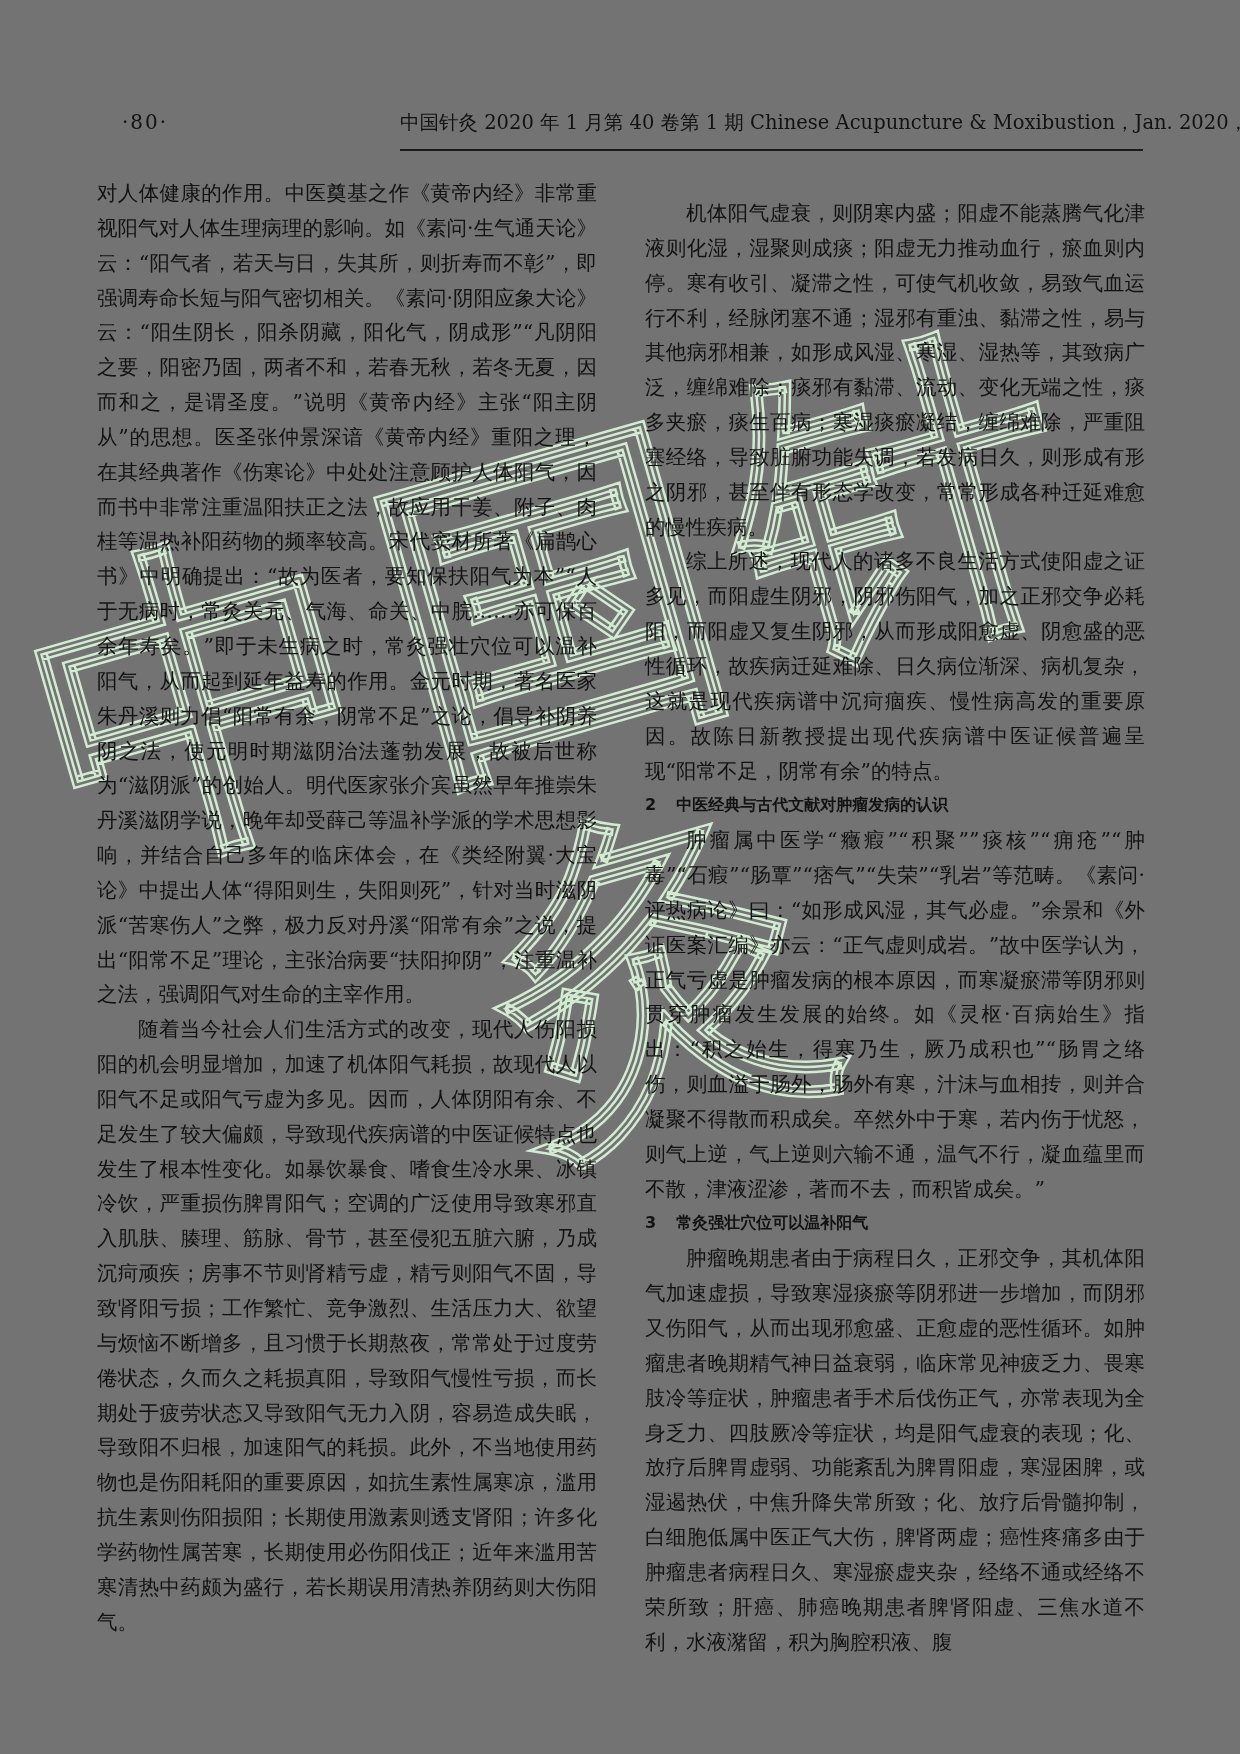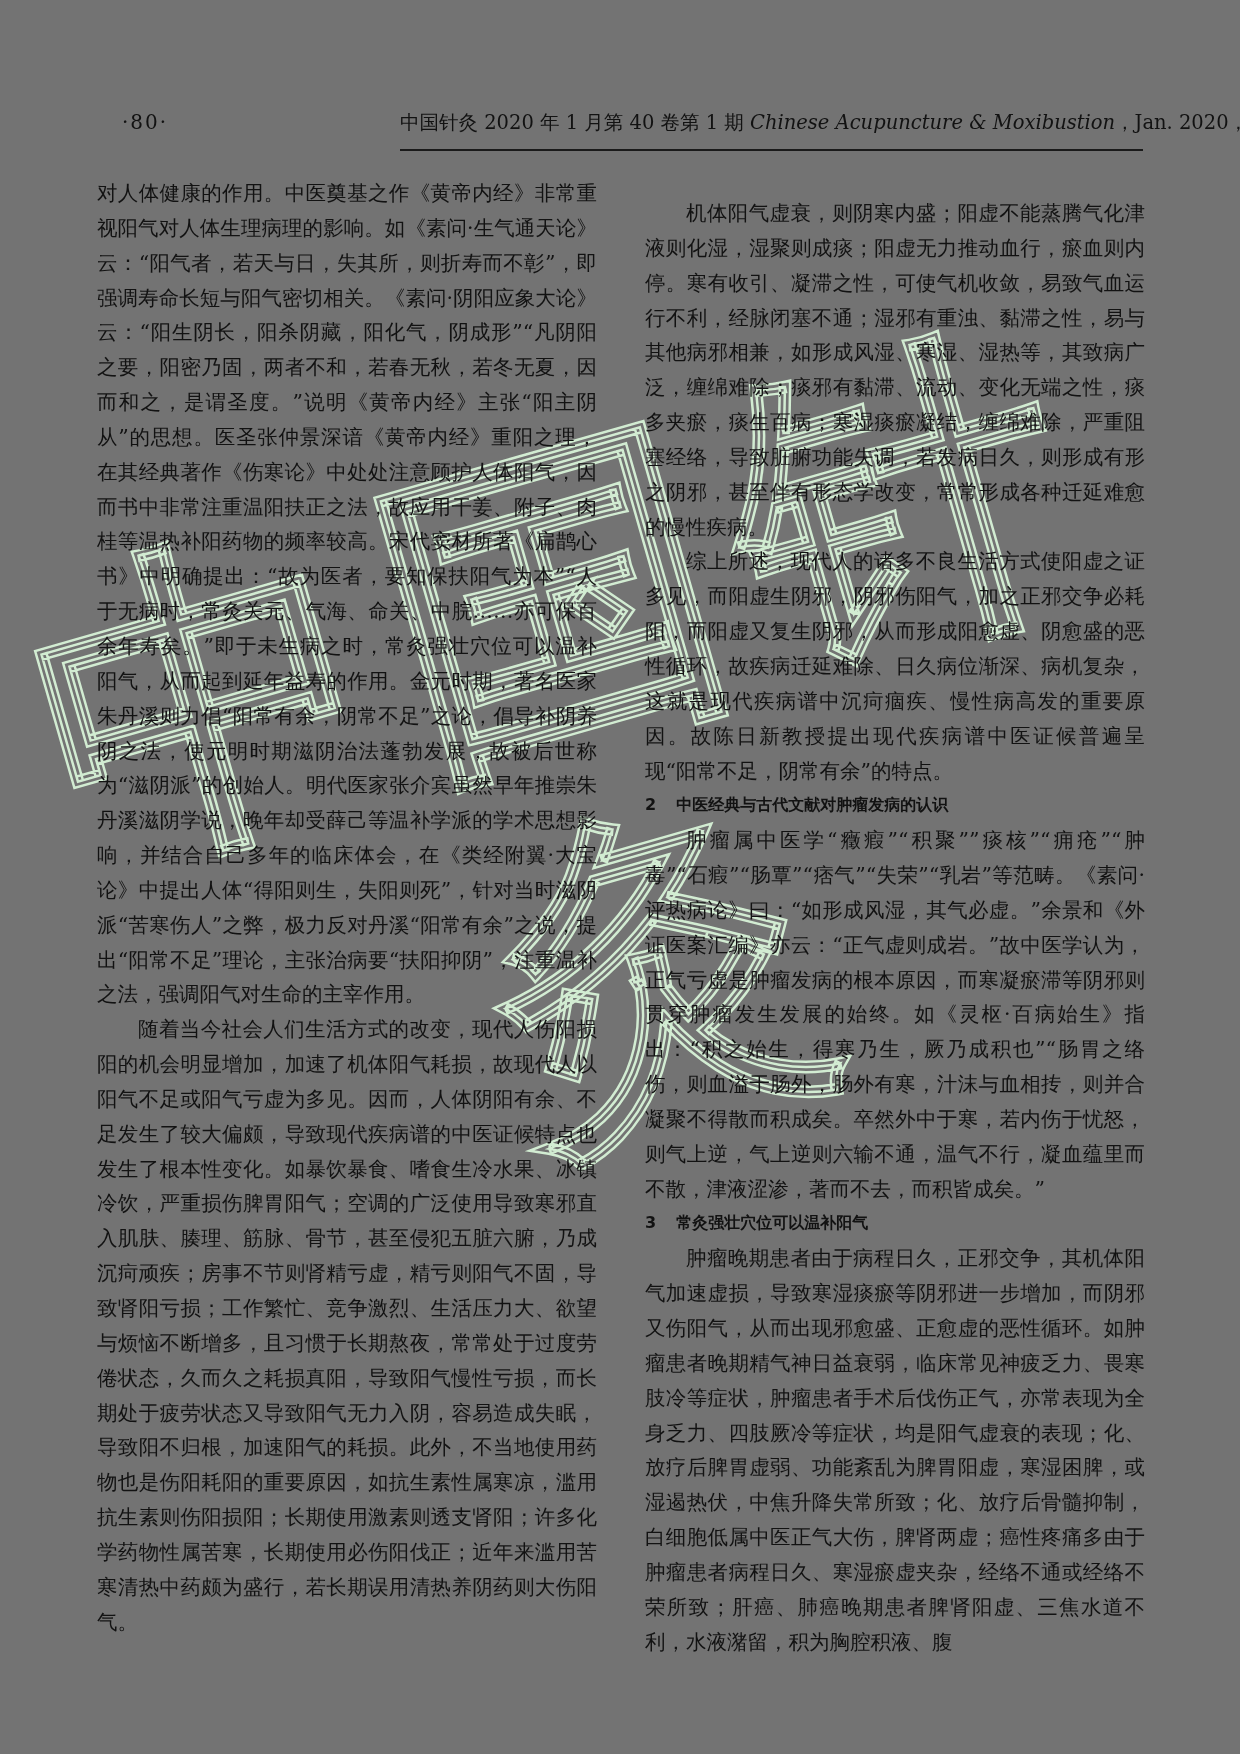--- a/index.html
+++ b/index.html
@@ -9,21 +9,21 @@
     font-family:"DejaVu Serif","Liberation Serif",serif;
   }
   
   .header-pageno{
     position:absolute;left:122px;top:110px;font-size:20px;letter-spacing:2px;
   }
   .header-title{
     position:absolute;left:400px;top:109px;width:745px;
     font-size:19.5px;white-space:nowrap;
   }
-  .header-title .en{font-style:italic;}
+  .header-title .en{}
   .header-rule{
     position:absolute;left:400px;top:149px;width:743px;height:0;
     border-top:2px solid #1a1a1a;
   }
   
   .watermark{
     position:absolute;left:30px;top:400px;width:1180px;z-index:1;
     font-family:"DejaVu Sans","Liberation Sans",sans-serif;
     font-size:330px;font-weight:bold;line-height:1.15;text-align:center;
     color:transparent;-webkit-text-stroke:2.5px #d2ecd2;

